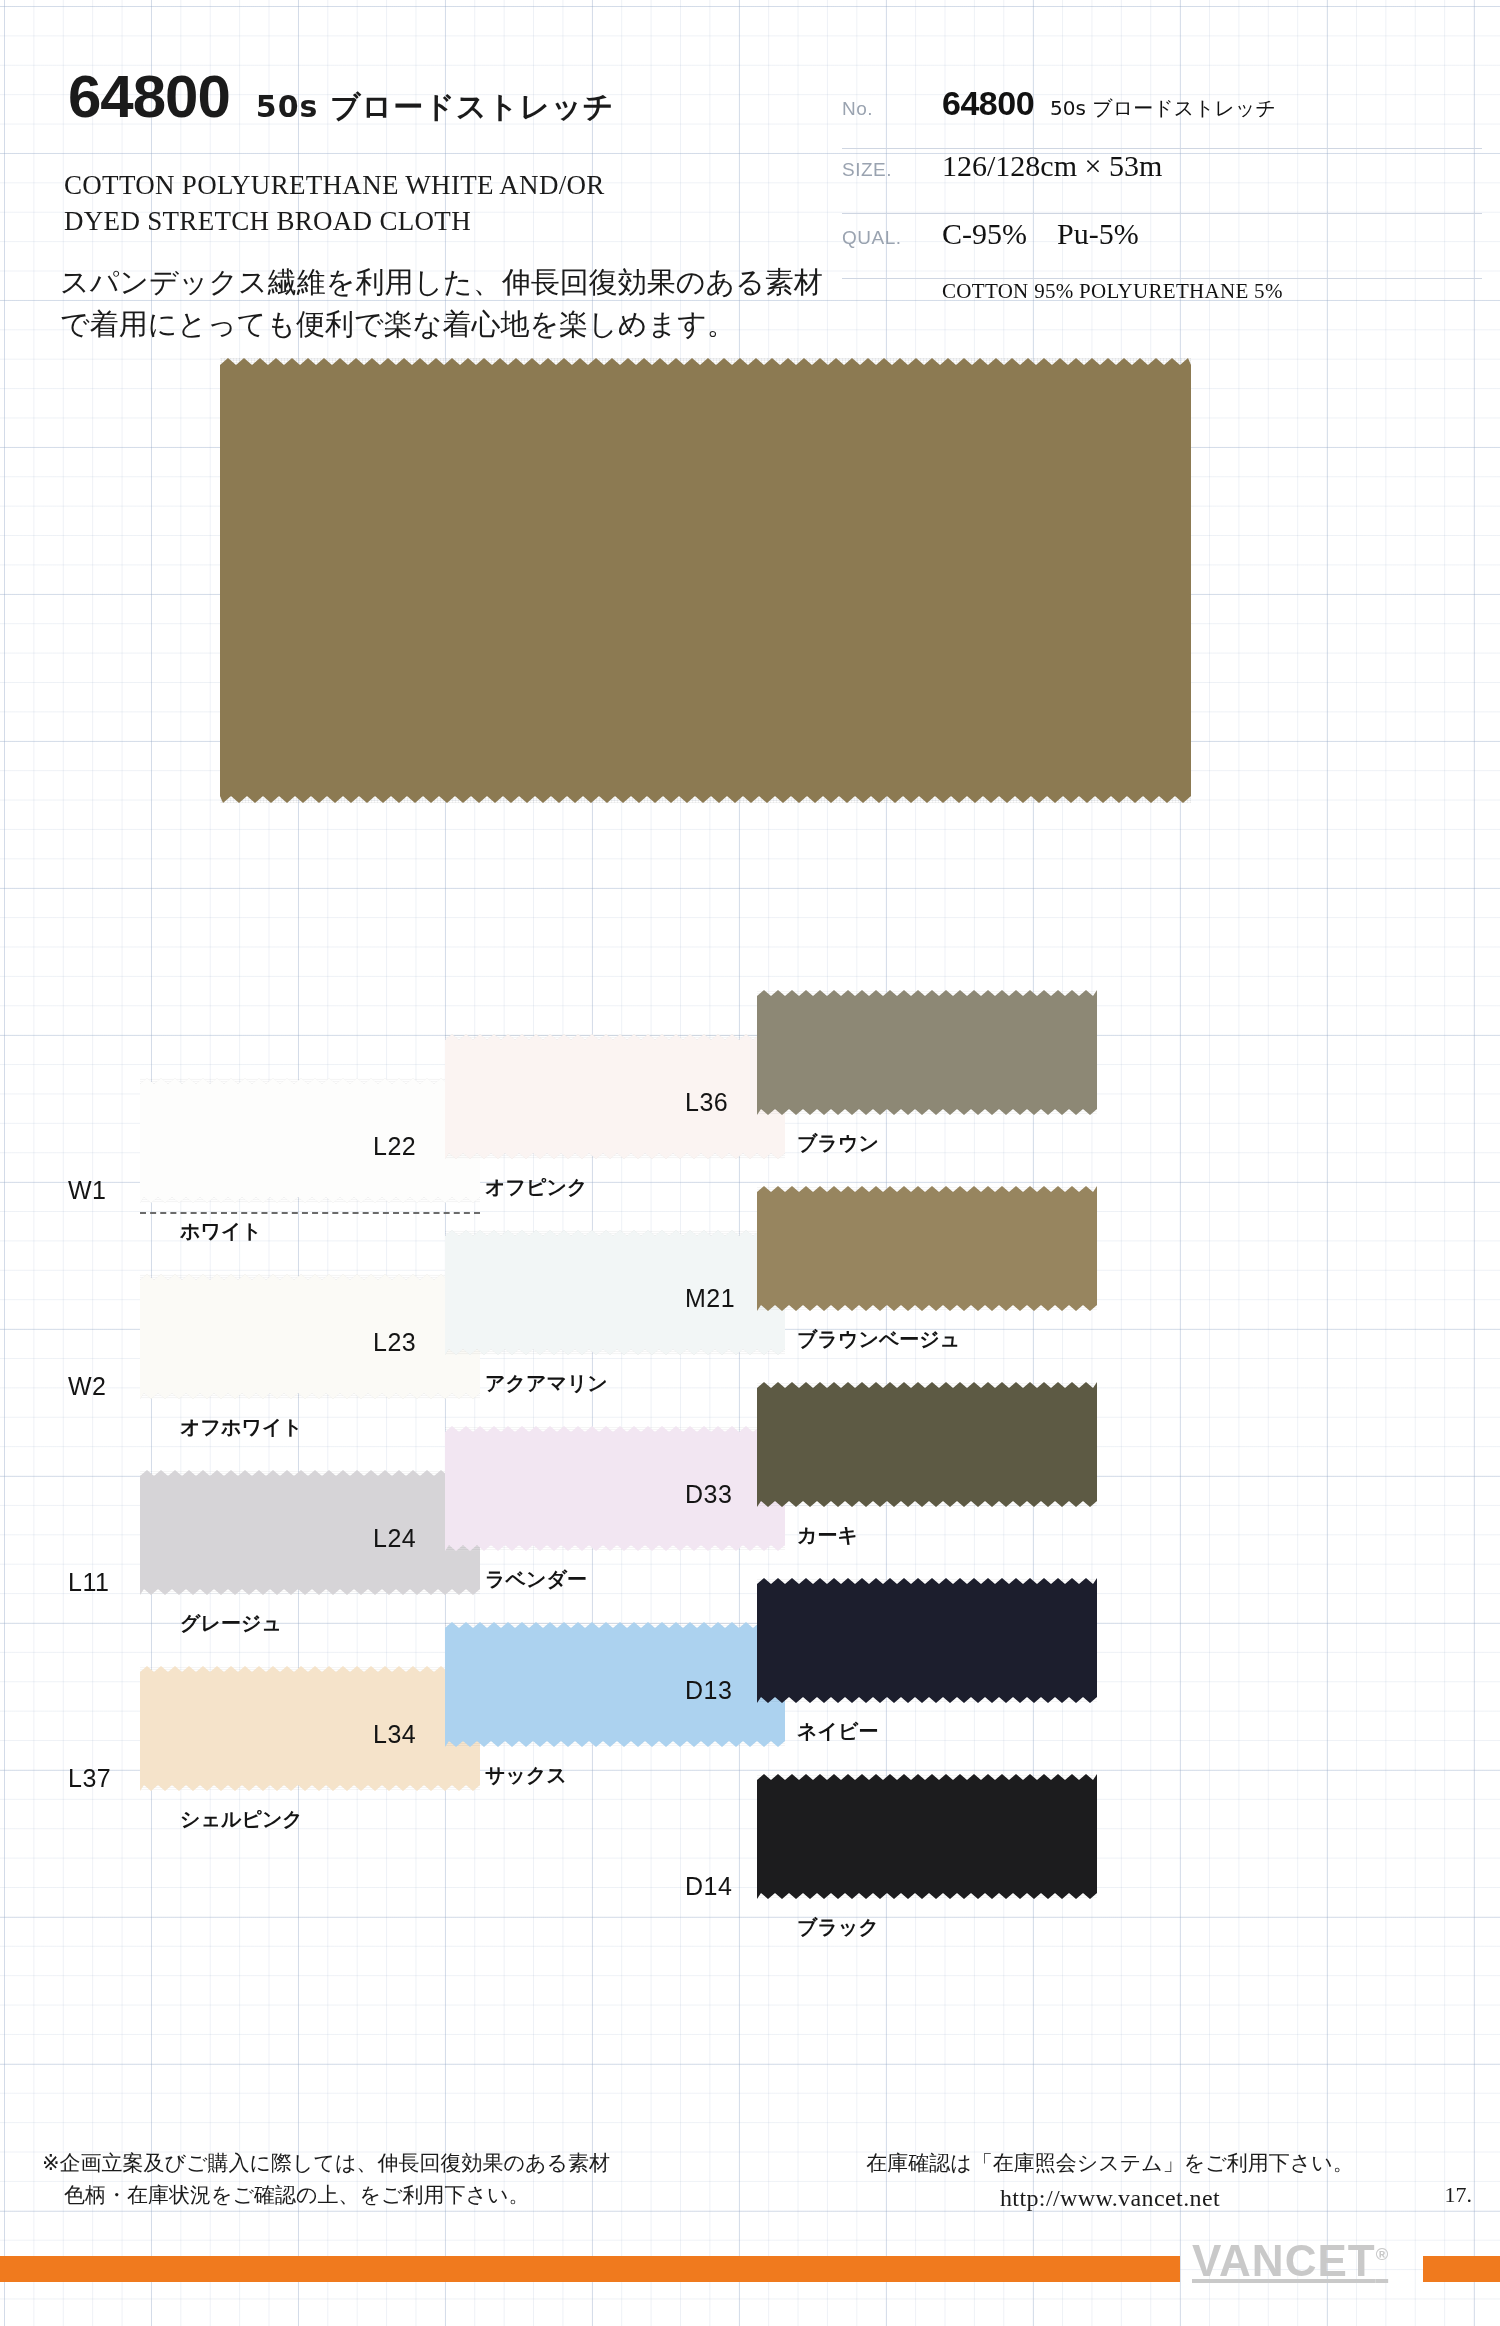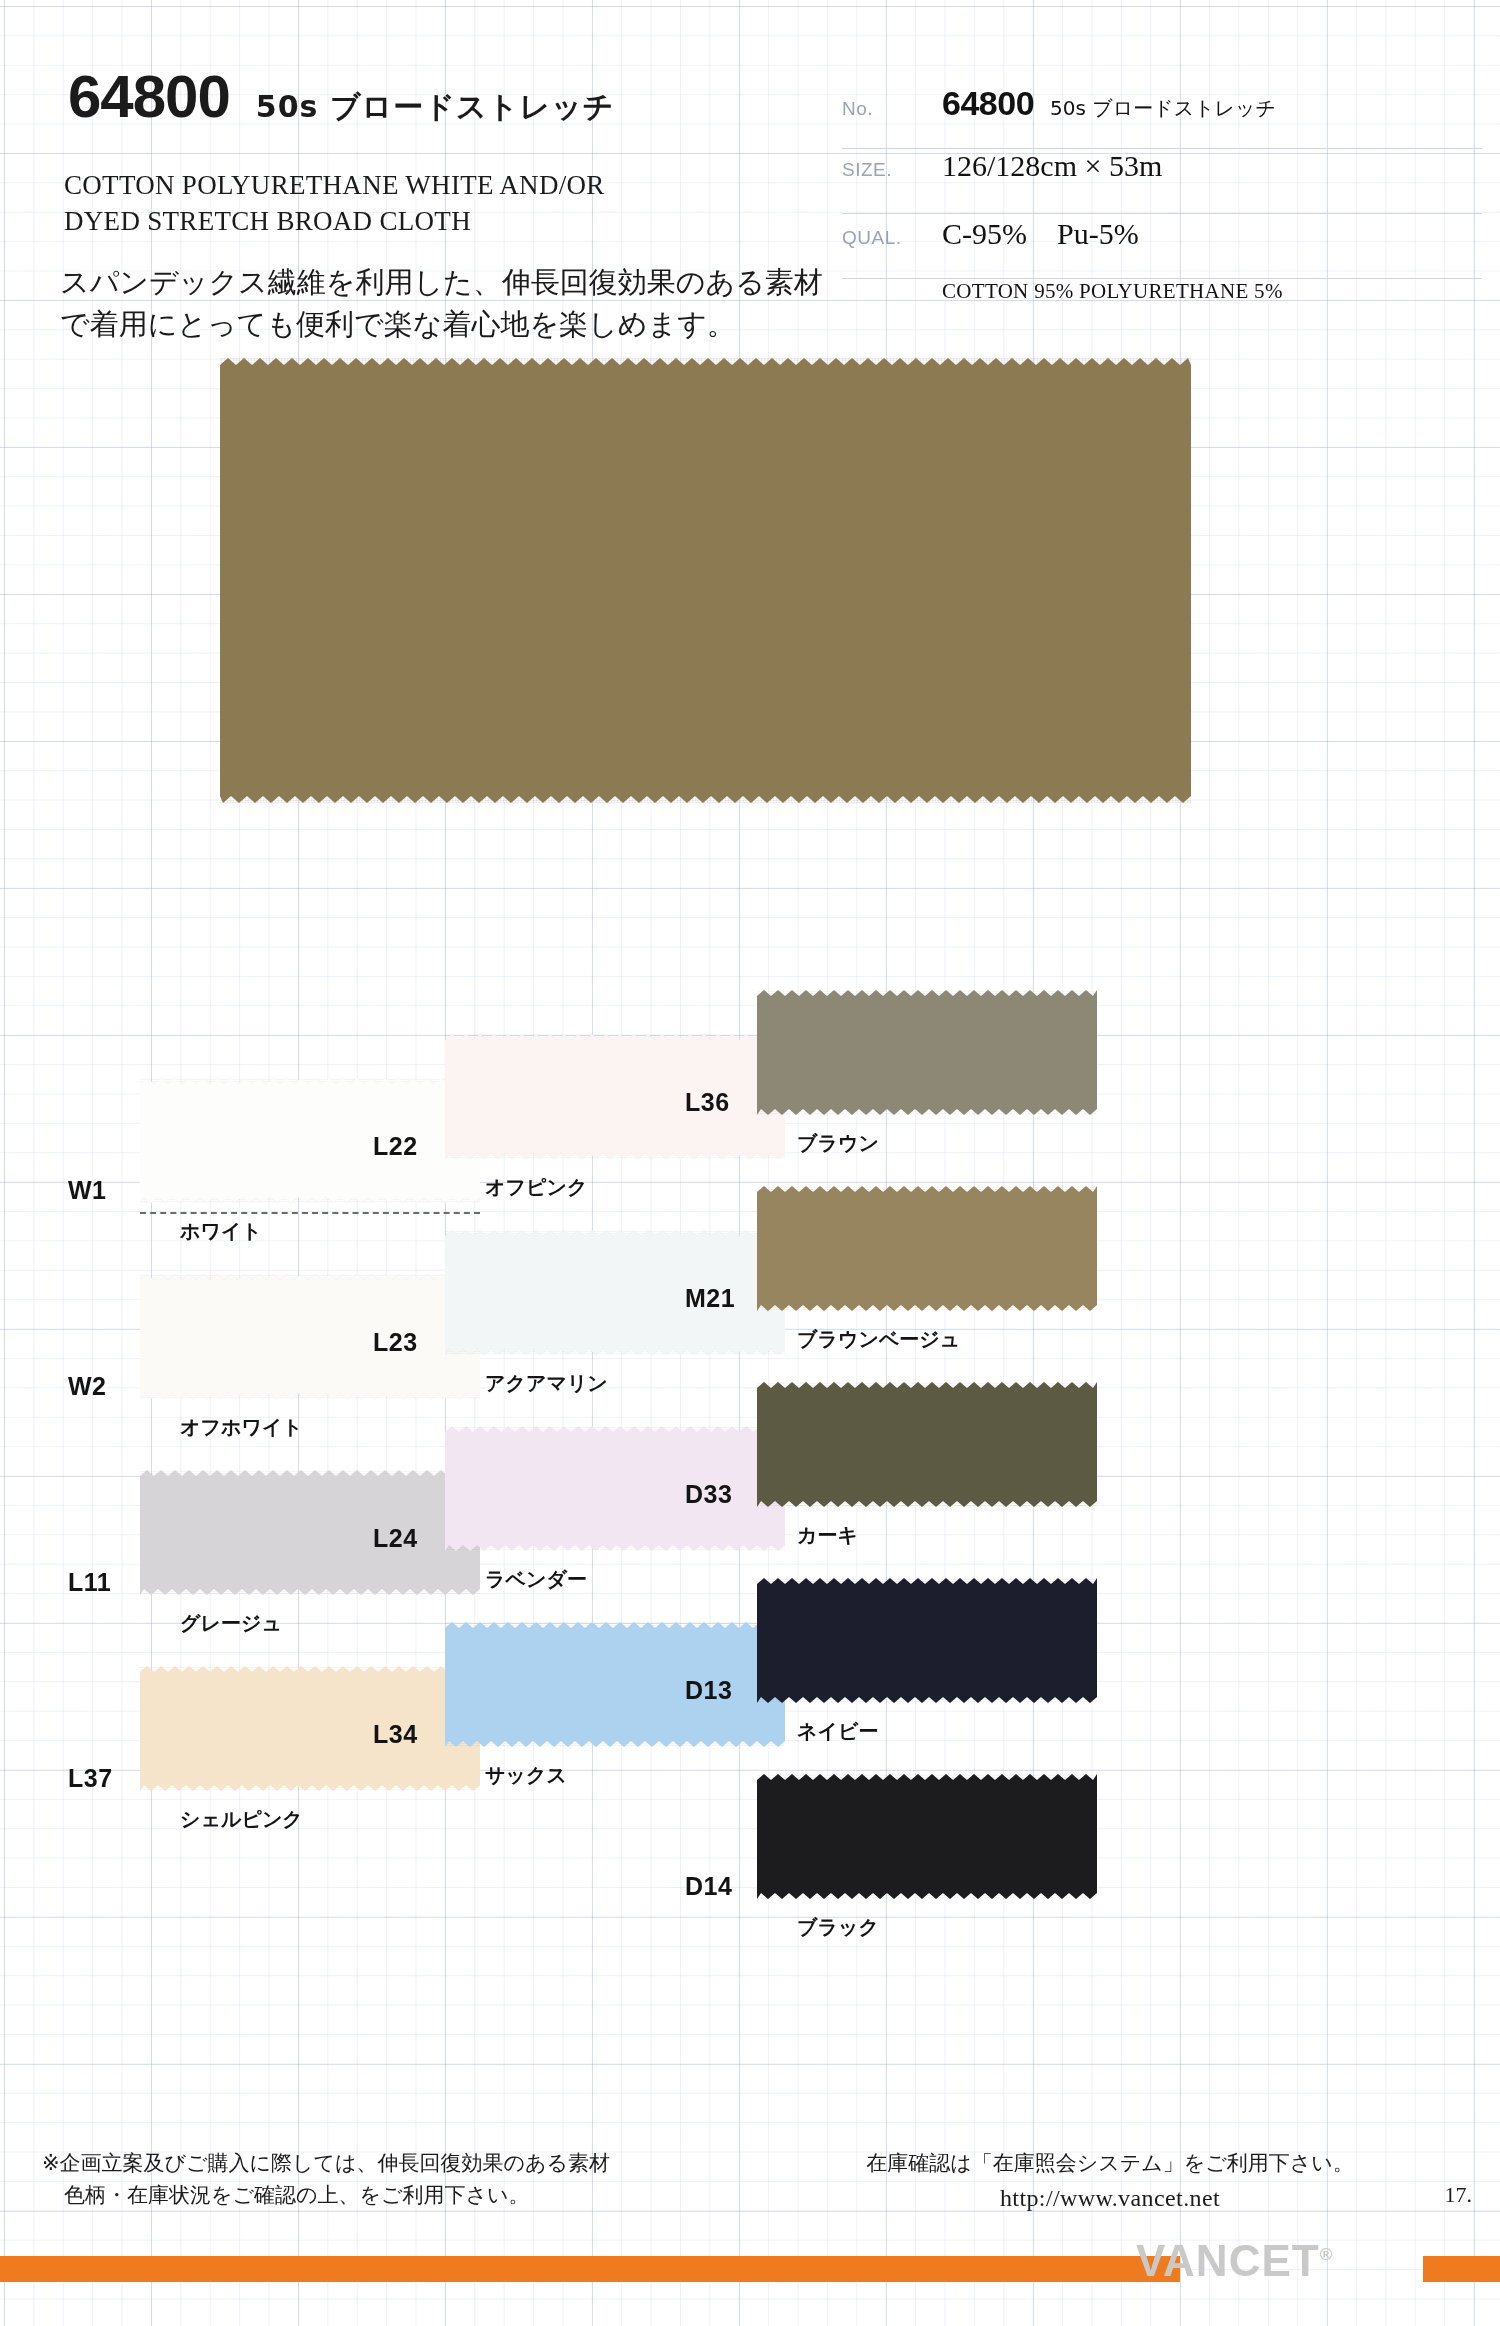--- a/index.html
+++ b/index.html
@@ -181,21 +181,21 @@
     top: 18px;
     width: 340px;
     height: 125px;
   }
   .cell .code-lbl {
     position: absolute;
     left: 48px;
     top: 116px;
     font-family: "Liberation Sans", sans-serif;
     font-size: 25px;
-    font-weight: 700;
+    font-weight: 400;
     letter-spacing: 0.5px;
     color: #141414;
   }
   .cell .name-lbl {
     position: absolute;
     left: 160px;
     top: 158px;
     width: 330px;
     font-family: "DejaVu Sans", sans-serif;
     font-size: 20px;
@@ -255,27 +255,28 @@
   .bar-seg {
     position: absolute;
     top: 0;
     height: 26px;
     background: #f07a1e;
   }
   .bar-a { left: 0; width: 1180px; }
   .bar-b { left: 1423px; width: 77px; }
   .brand {
     position: absolute;
-    left: 1136px;
+    left: 1192px;
     bottom: 40px;
     font-family: "Liberation Sans", sans-serif;
     font-size: 44px;
     font-weight: 700;
     letter-spacing: 1px;
     color: #c9c9c9;
+    text-decoration: underline;
   }
   .brand .reg {
     font-size: 17px;
     vertical-align: super;
     letter-spacing: 0;
   }
 </style>
 </head>
 <body>
 

